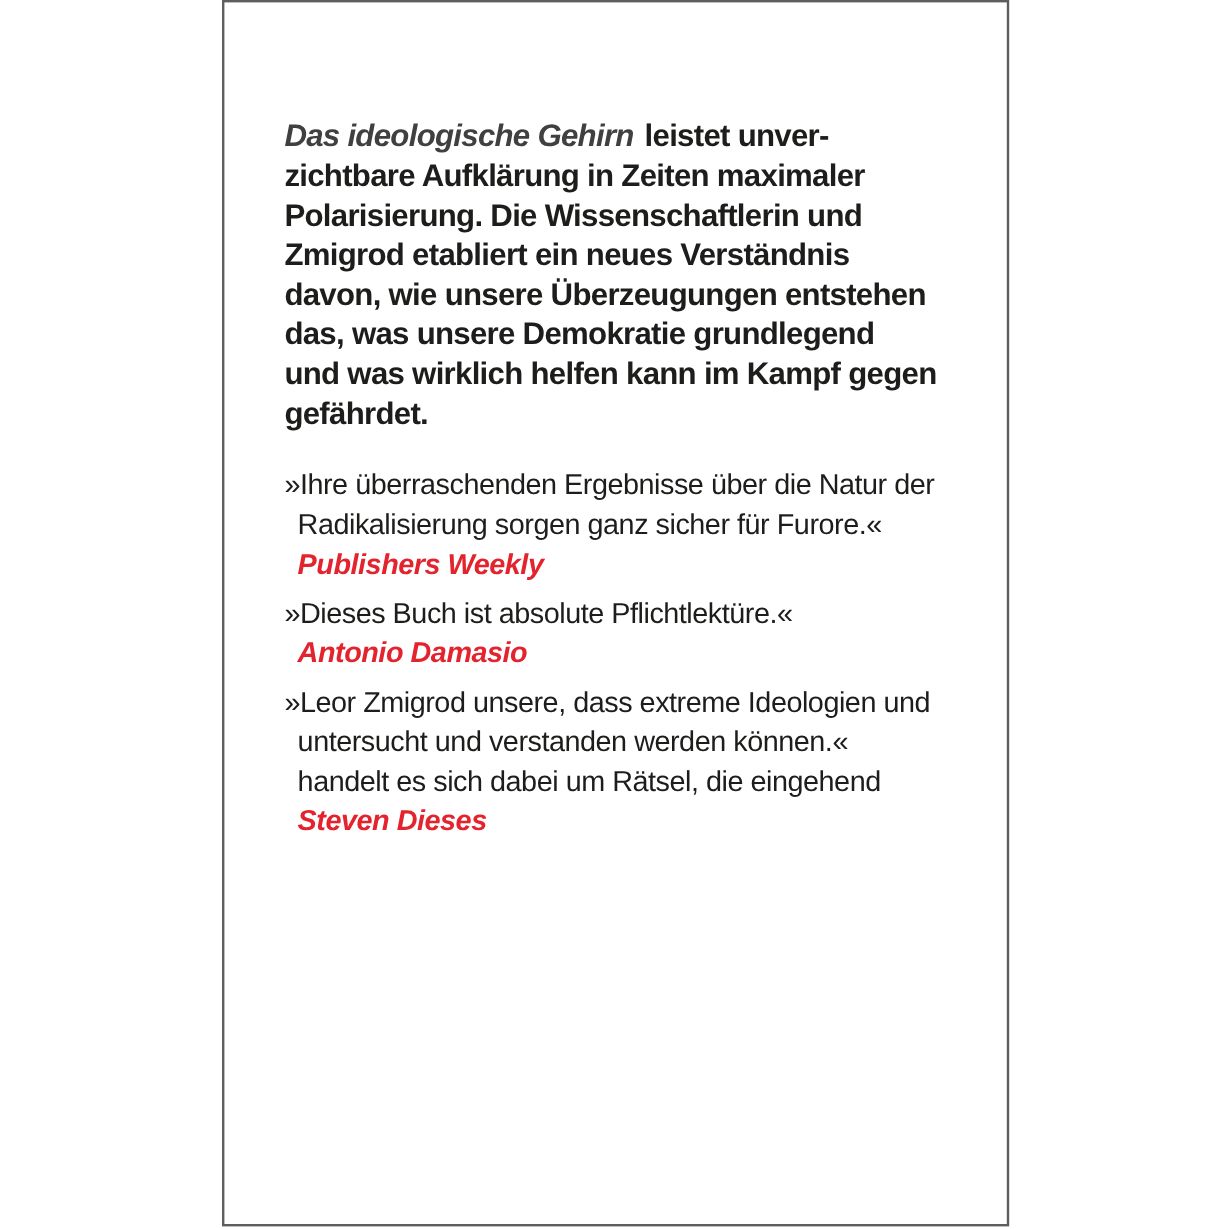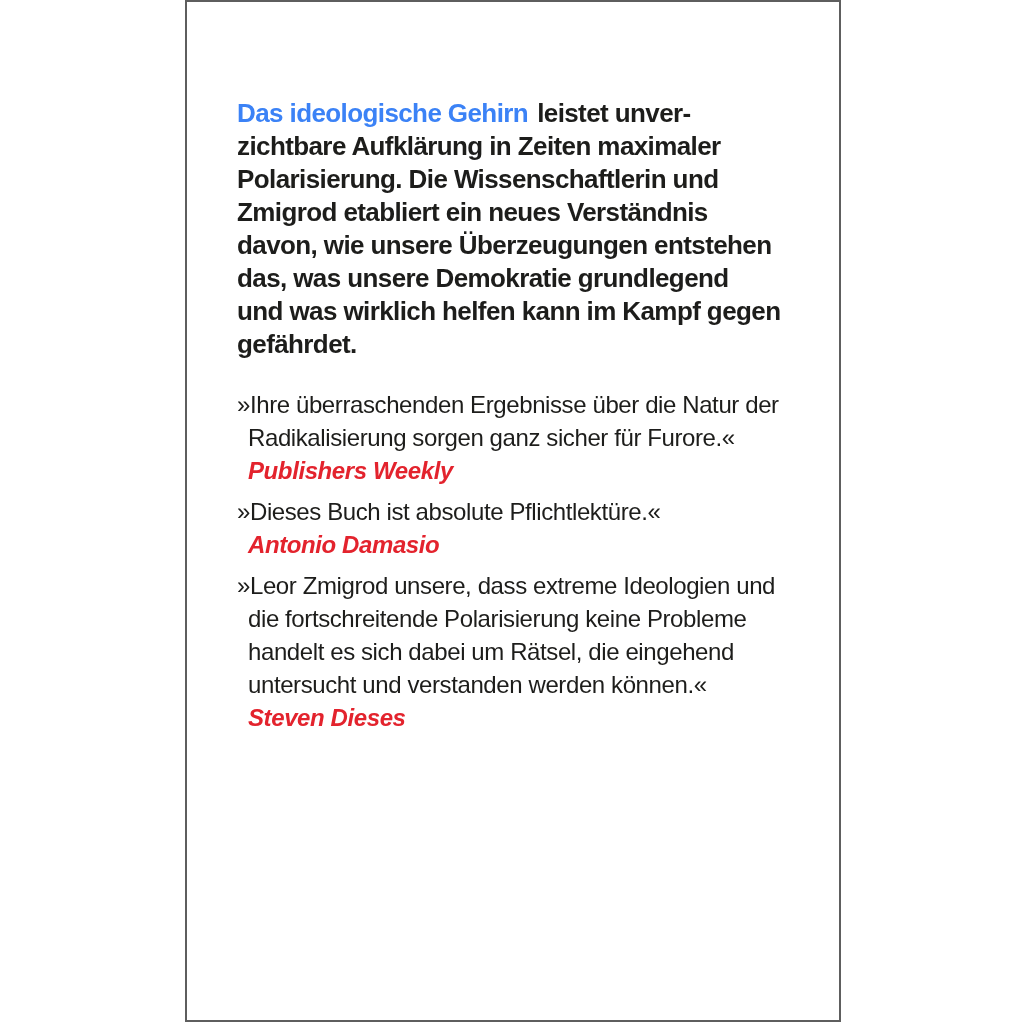--- a/index.html
+++ b/index.html
@@ -24,21 +24,22 @@
     color: #1d1d1b;
   }
   .intro {
     font-size: 26px;
     line-height: 33px;
     font-weight: 700;
     letter-spacing: -0.6px;
   }
   .intro .line { display: block; white-space: nowrap; }
   .book-title {
-    color: #3b82f6;
+    color: #404040;
+    font-style: italic;
     margin-right: 0.35em;
   }
   .quote { margin-top: 27px; }
   .quote + .quote { margin-top: 8px; }
   .qline {
     font-size: 24px;
     line-height: 33px;
     font-weight: 400;
     letter-spacing: -0.4px;
     white-space: nowrap;
@@ -78,20 +79,19 @@
       <div class="attribution">Publishers Weekly</div>
     </div>
 
     <div class="quote">
       <div class="qline">»Dieses Buch ist absolute Pflichtlektüre.«</div>
       <div class="attribution">Antonio Damasio</div>
     </div>
 
     <div class="quote">
       <div class="qline">»Leor Zmigrod unsere, dass extreme Ideologien und</div>
-      <div class="qline cont">die fortschreitende Polarisierung keine Probleme</div>
+      <div class="qline cont">untersucht und verstanden werden können.«</div>
       <div class="qline cont">handelt es sich dabei um Rätsel, die eingehend</div>
-      <div class="qline cont">untersucht und verstanden werden können.«</div>
       <div class="attribution">Steven Dieses</div>
     </div>
 
   </div>
 </div>
 
 </body></html>

